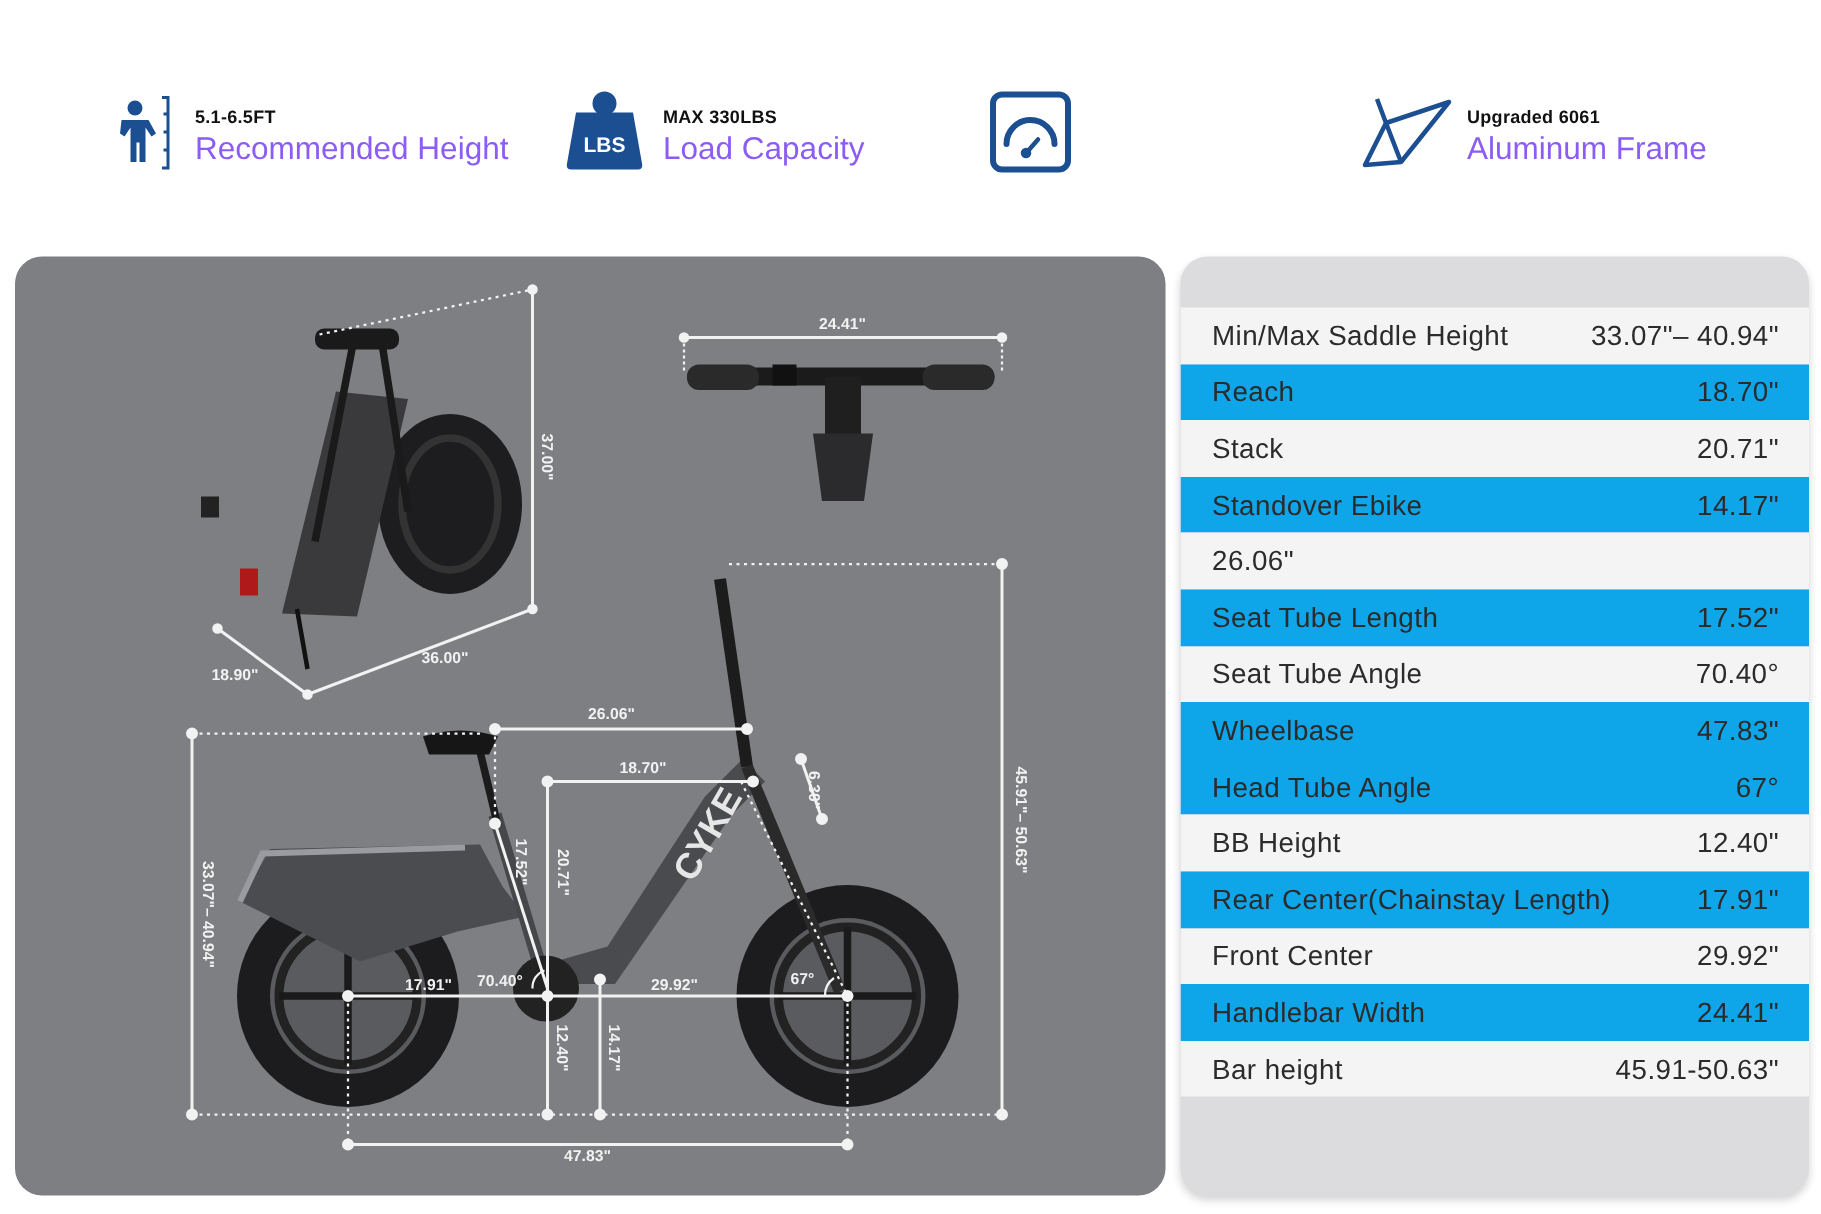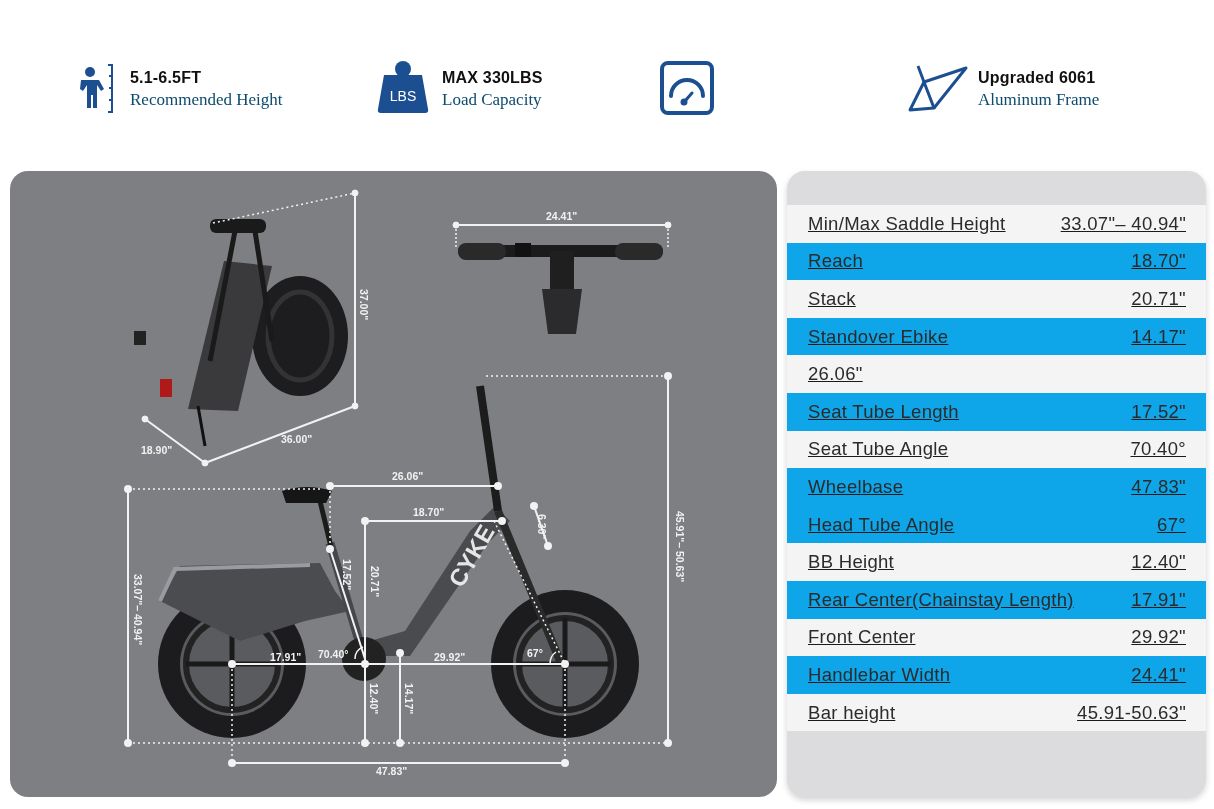--- a/index.html
+++ b/index.html
@@ -1,29 +1,29 @@
 <!DOCTYPE html>
 <html><head>
 <meta charset="utf-8">
 <style>
   html,body{margin:0;padding:0;background:#ffffff;}
   body{width:1214px;height:809px;position:relative;overflow:hidden;font-family:"Liberation Sans","DejaVu Sans",sans-serif;color:#1a1a1a;}
   .feature{position:absolute;top:58px;height:60px;display:flex;align-items:center;}
   .feature .ficon{width:54px;height:54px;display:flex;align-items:center;justify-content:center;margin-right:10px;}
   .feature .ftext{display:flex;flex-direction:column;}
-  .feature .ftitle{font-weight:bold;font-size:16px;color:#111;letter-spacing:0.2px;line-height:24px;}
-  .feature .fsub{font-size:17px;color:#0c4a6e;line-height:20px;font-family:Liberation Serif, serif;}
+  .feature .ftitle{font-weight:bold;font-size:12px;color:#111;letter-spacing:0.2px;line-height:24px;}
+  .feature .fsub{font-size:21px;color:#8b5cf6;line-height:20px;}
 
   .diagram{position:absolute;left:10px;top:171px;width:767px;height:626px;background:#7e7f82;border-radius:18px;overflow:hidden;}
   .diagram svg{position:absolute;left:0;top:0;}
   .dlabel{position:absolute;font-weight:bold;font-size:10.5px;color:#f2f2f2;white-space:nowrap;}
   .dlabel.v{transform:rotate(90deg);transform-origin:left top;}
 
   .specs{position:absolute;left:787px;top:171px;width:419px;height:626px;background:#dcdcdf;border-radius:18px;box-shadow:0 3px 6px rgba(0,0,0,0.18);overflow:hidden;}
-  .specs .rows{position:absolute;left:0;top:34px;width:419px;text-decoration:underline;}
+  .specs .rows{position:absolute;left:0;top:34px;width:419px;}
   .specrow{height:37.6px;display:flex;align-items:center;justify-content:space-between;padding:0 20px 0 21px;font-size:18.5px;color:#2b2b2b;letter-spacing:0.3px;box-sizing:border-box;}
   .specrow.odd{background:#f4f4f4;}
   .specrow.even{background:#0ea5e9;}
 </style>
 </head>
 <body>
 
 <div class="feature" style="left:72px;">
   <div class="ficon" style="width:48px;">
     <svg width="44" height="54" viewBox="0 0 44 54">
@@ -33,21 +33,21 @@
       <path d="M35 15 h3 M35 27 h3 M35 39 h3" stroke="#1c4f91" stroke-width="2"></path>
     </svg>
   </div>
   <div class="ftext">
     <span class="ftitle">5.1-6.5FT</span>
     <span class="fsub">Recommended Height</span>
   </div>
 </div>
 
 <div class="feature" style="left:374px;">
-  <div class="ficon" style="width:58px;">
+  <div class="ficon" style="width:58px;font-weight:bold;">
     <svg width="56" height="58" viewBox="0 0 56 58">
       <circle cx="28" cy="10" r="8" fill="#1c4f91"></circle>
       <path d="M9 16 h38 l6 34 q1 4 -3 4 h-44 q-4 0 -3 -4z" fill="#1c4f91"></path>
       <text x="28" y="42" text-anchor="middle" fill="#ffffff" font-family="Liberation Sans, sans-serif" font-size="14">LBS</text>
     </svg>
   </div>
   <div class="ftext">
     <span class="ftitle">MAX 330LBS</span>
     <span class="fsub">Load Capacity</span>
   </div>

